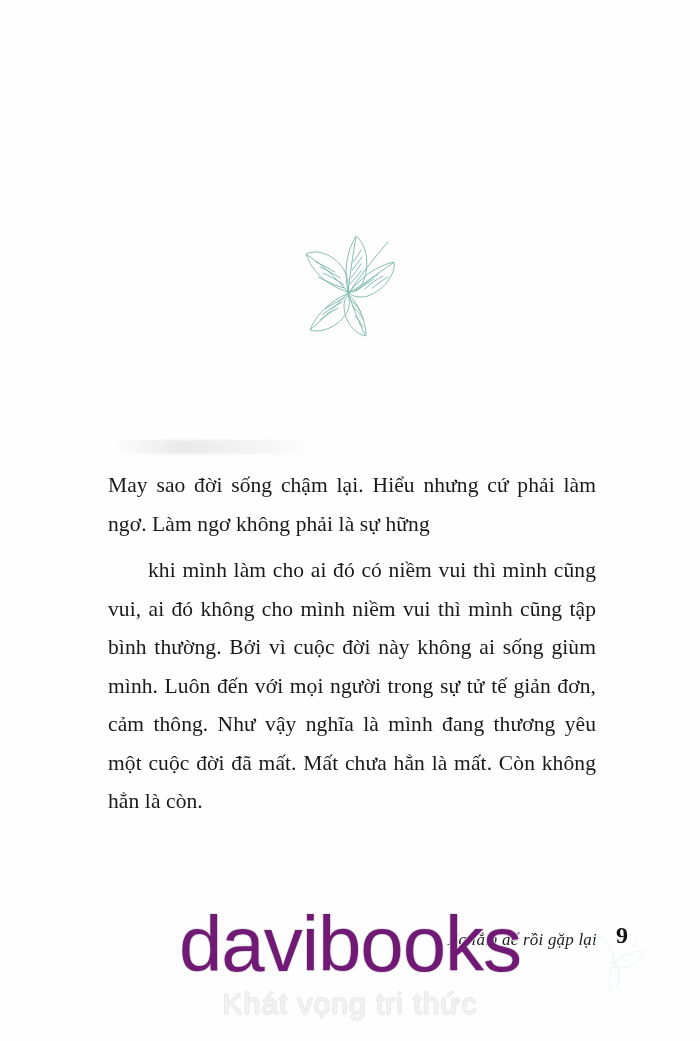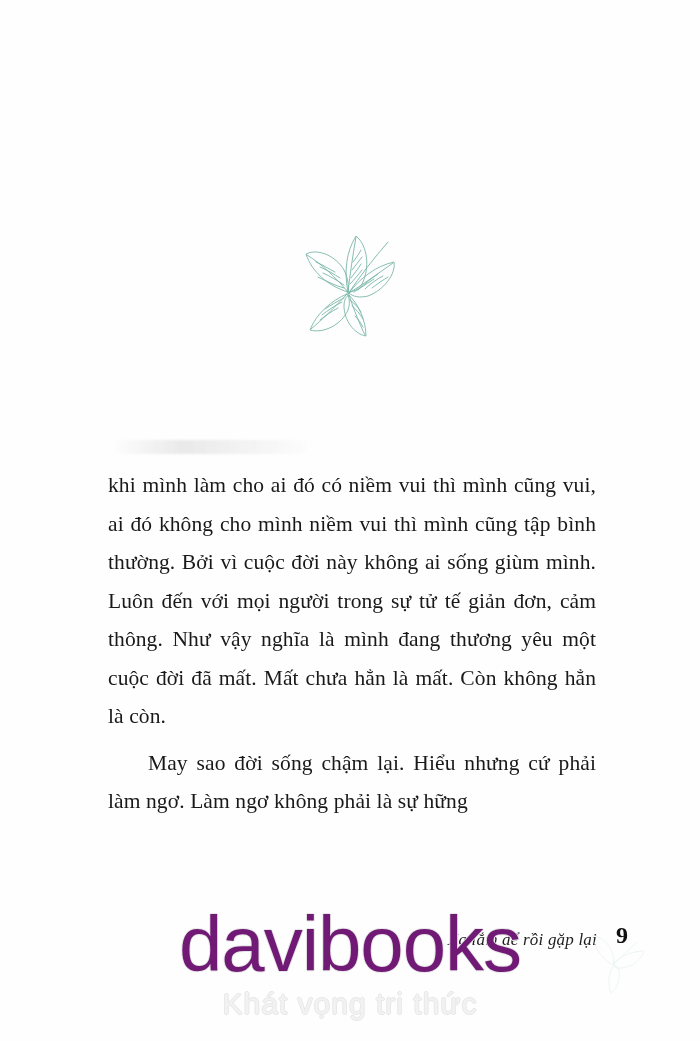--- a/index.html
+++ b/index.html
@@ -177,22 +177,22 @@
         <path d="M74 78 C 78 81, 82 86, 85 91"></path>
         <path d="M77 88 C 80 91, 83 95, 85 99"></path>
         <path d="M72 72 C 76 75, 80 79, 83 84"></path>
       </g>
     </svg>
   </div>
 
   <div class="smudge"></div>
 
   <div class="text-block">
+    <p class="para">May sao đời sống chậm lại. Hiểu nhưng cứ phải làm ngơ. Làm ngơ không phải là sự hững</p>
     <p class="para">khi mình làm cho ai đó có niềm vui thì mình cũng vui, ai đó không cho mình niềm vui thì mình cũng tập bình thường. Bởi vì cuộc đời này không ai sống giùm mình. Luôn đến với mọi người trong sự tử tế giản đơn, cảm thông. Như vậy nghĩa là mình đang thương yêu một cuộc đời đã mất. Mất chưa hẳn là mất. Còn không hẳn là còn.</p>
-    <p class="para">May sao đời sống chậm lại. Hiểu nhưng cứ phải làm ngơ. Làm ngơ không phải là sự hững</p>
   </div>
 
   <div class="footer">
     <div class="footer-title">Xa lắm để rồi gặp lại</div>
     <div class="page-number">9</div>
   </div>
 
   <div class="watermark">
     <div class="wm-main">davibooks</div>
     <div class="wm-sub">Khát vọng tri thức</div>

